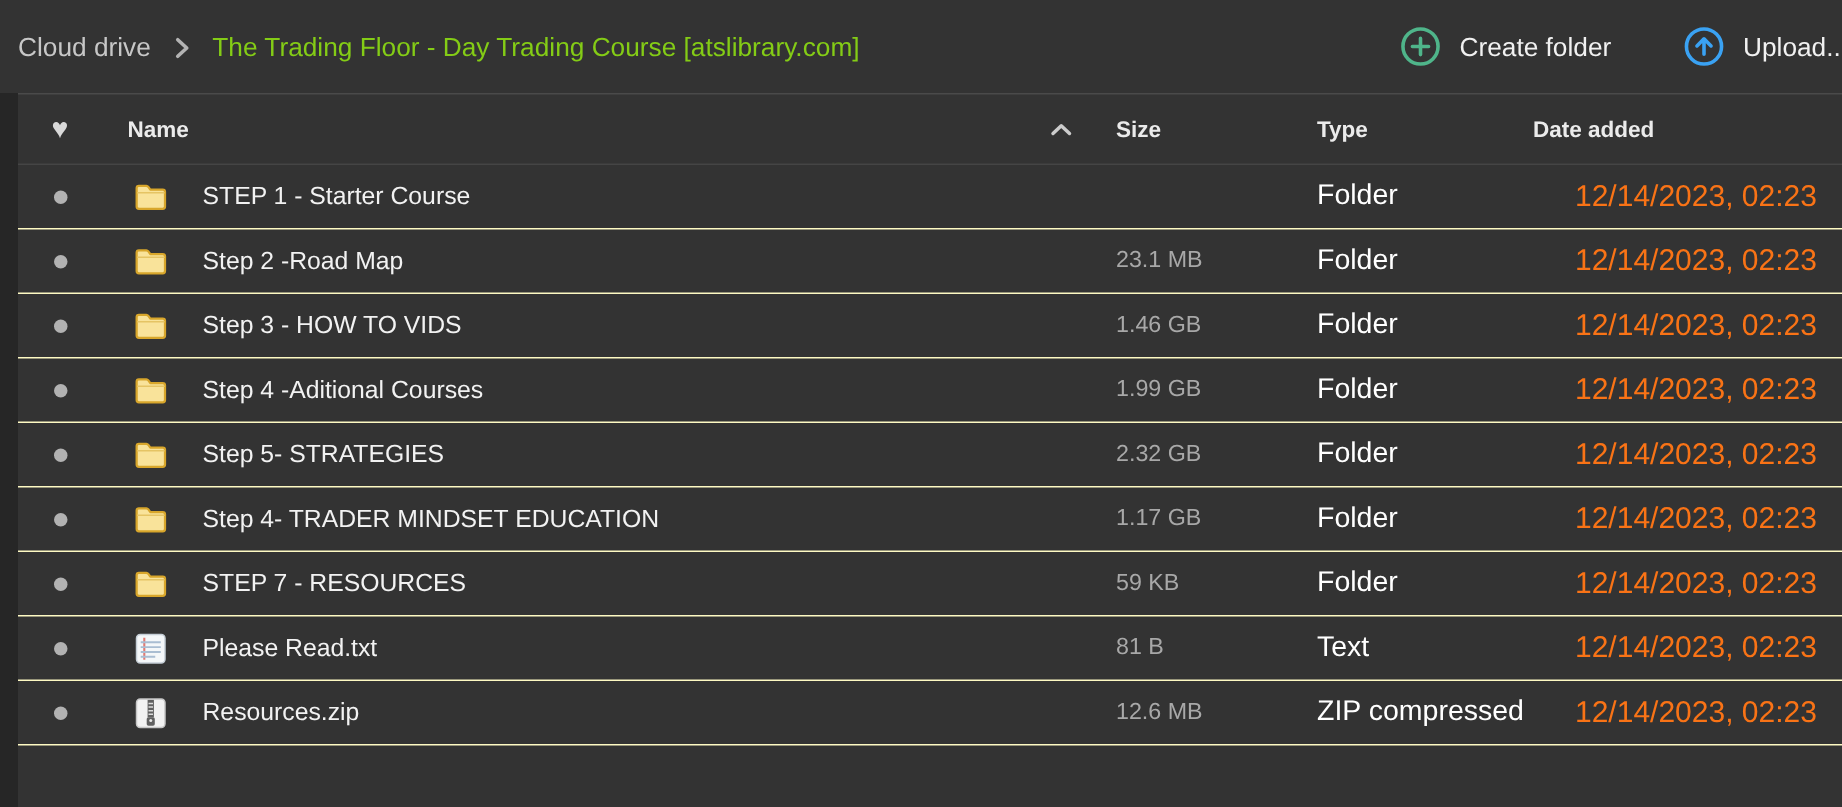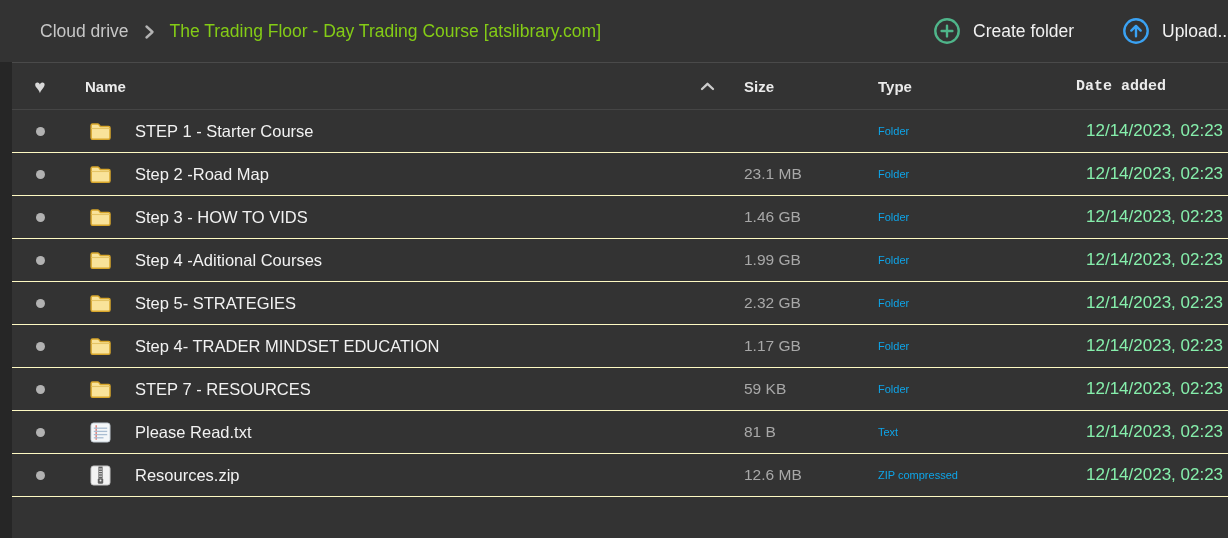--- a/index.html
+++ b/index.html
@@ -14,21 +14,20 @@
   
   .topbar {
     position: absolute; left: 0; top: 0; width: 1228px; height: 62px;
     background: var(--panel, #333333);
     overflow: hidden;
   }
   .breadcrumb {
     position: absolute; left: 12px; top: 0; height: 62px;
     display: flex; align-items: center; gap: 15px;
     white-space: nowrap;
-    margin-left: 28px;
   }
   .crumb-root { color: #c7c7c7; font-size: 17.5px; cursor: pointer; }
   .crumb-sep { display: flex; align-items: center; margin-top: 1px; }
   .crumb-current { color: #84cc16; font-size: 17.5px; }
 
   .bar-btn {
     position: absolute; top: 0; height: 62px;
     display: flex; align-items: center; gap: 12px;
     background: none; border: none; cursor: pointer;
     white-space: nowrap;
@@ -59,42 +58,42 @@
     position: absolute; top: 0; height: 100%;
     display: flex; align-items: center;
   }
   .col-h { color: #ebebeb; font-size: 15px; font-weight: 700; cursor: pointer; }
   .h-fav  { left: 19px; width: 18px; justify-content: center; cursor: pointer; }
   .heart-glyph { color: #d9d9d9; font-size: 19px; line-height: 1; }
   .h-name { left: 73px; }
   .h-sort { left: 687px; width: 16px; justify-content: center; cursor: pointer; }
   .h-size { left: 732px; }
   .h-type { left: 866px; }
-  .h-date { left: 1064px; font-family: Liberation Mono, monospace; }
+  .h-date { left: 1010px; }
 
   .trow {
     position: relative; height: 43px;
     border-bottom: 1px solid #fef9c3;
     cursor: pointer;
   }
   .trow > span {
     position: absolute; top: 0; height: 100%;
     display: flex; align-items: center;
   }
   .c-fav  { left: 19px; width: 18px; justify-content: center; }
   .dot {
     width: 9px; height: 9px; border-radius: 50%;
     background: #b2b2b2;
   }
   .c-icon { left: 76px; width: 24px; justify-content: center; }
   .c-icon span { display: flex; align-items: center; }
   .c-name { left: 123px; color: #f2f2f2; font-size: 16.5px; }
   .c-size { left: 732px; color: #a8a8a8; font-size: 15.5px; }
-  .c-type { left: 866px; color: #0ea5e9; font-size: 11px; }
-  .c-date { left: 1074px; color: #86efac; font-size: 17px; }
+  .c-type { left: 866px; color: #ffffff; font-size: 19px; }
+  .c-date { left: 1038px; color: #f97316; font-size: 20px; }
 
   .folder-svg path.body { fill: var(--folder_fill, #f9e39a); stroke: var(--folder_border, #d8a62b); }
 </style>
 </head>
 <body>
 
 <div class="topbar">
   <div class="breadcrumb">
     <span class="crumb-root">Cloud drive</span>
     <span class="crumb-sep">

